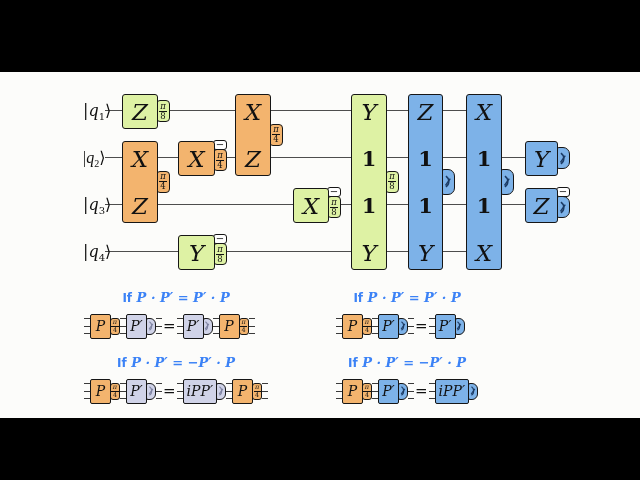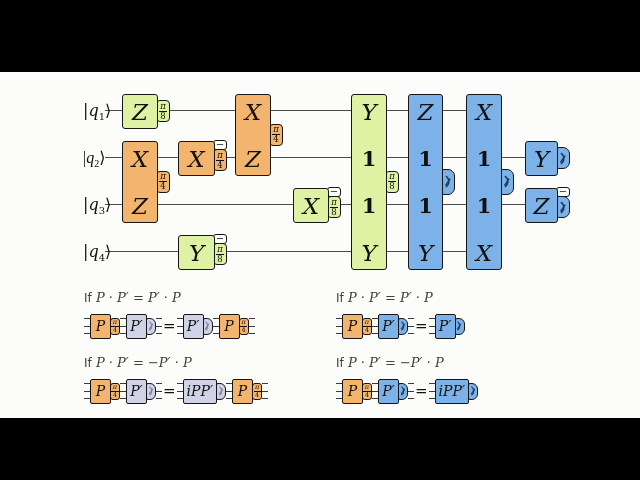--- a/index.html
+++ b/index.html
@@ -27,22 +27,22 @@
   .frac .num{font-style:italic;}
   .frac .den{border-top:1px solid #111;padding:0 1.5px;font-style:normal;}
 
   .fill-green{background:#def2a4;}
   .fill-orange{background:#f3b46e;}
   .fill-blue{background:#7db2e8;}
   .fill-lavender{background:#d0d3e8;}
 
   
   .rcol{position:absolute;z-index:2;}
-  .rtitle{height:17px;line-height:17px;margin:3px 0 5px 0;white-space:nowrap;
-          font-size:13px;color:#404040;}
+  .rtitle{height:17px;line-height:17px;margin:3px 0 5px 0;text-align:center;white-space:nowrap;
+          font-size:13px;color:#3b82f6;font-weight:bold;}
   .rtitle .if{font-family:"DejaVu Sans",sans-serif;font-size:12px;font-style:normal;}
   .rtitle .math{font-style:italic;}
   .rrow{display:flex;align-items:center;height:30px;margin-bottom:13px;}
   .rbox{height:25px;border:1.4px solid #161616;border-radius:2px;box-sizing:border-box;
         display:flex;align-items:center;justify-content:center;font-style:italic;font-size:14px;
         color:#111;padding:0 3px;min-width:21px;z-index:2;}
   .rtag{height:17px;width:10px;margin-left:-1px;border:1.2px solid #161616;border-radius:3px;
         box-sizing:border-box;display:flex;align-items:center;justify-content:center;z-index:1;}
   .rtag.dial{border-radius:2px 6px 6px 2px;width:10px;}
   .rtag .frac{font-size:6.5px;line-height:1;}

